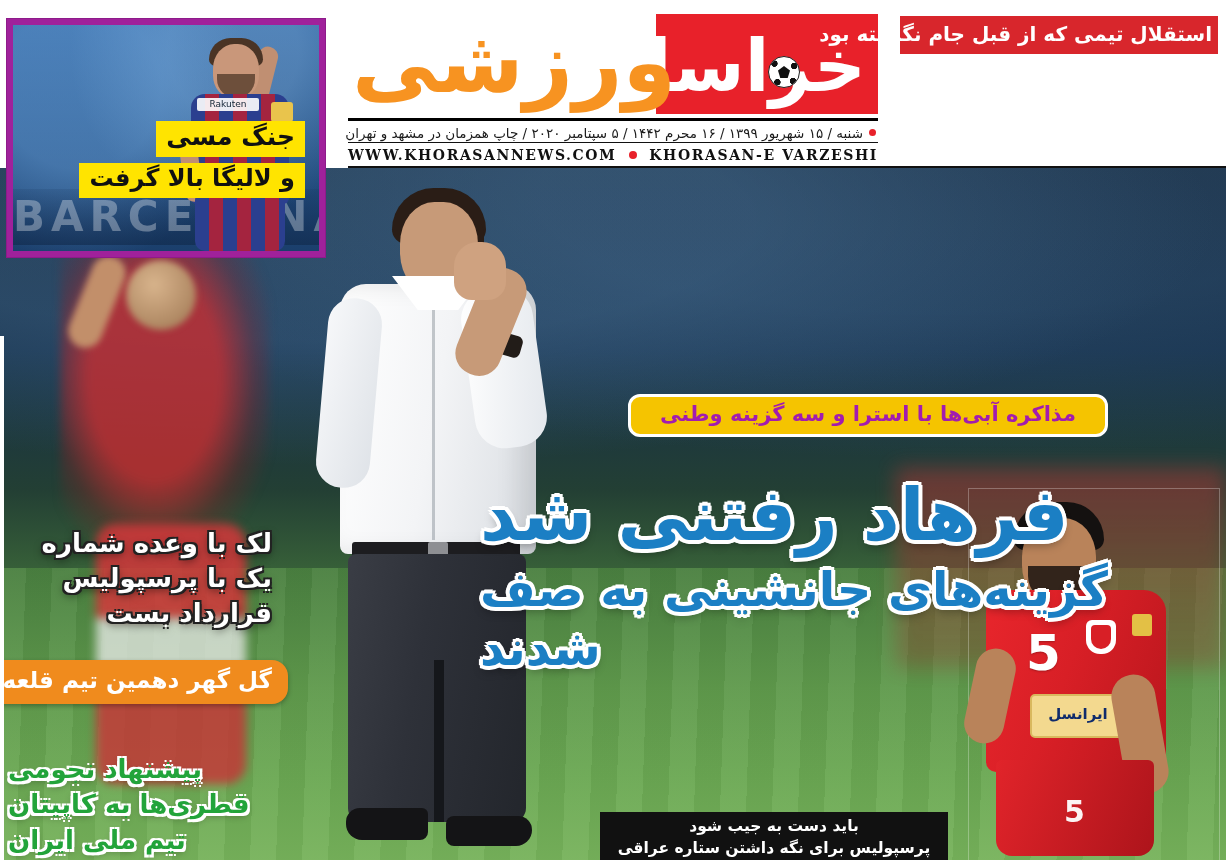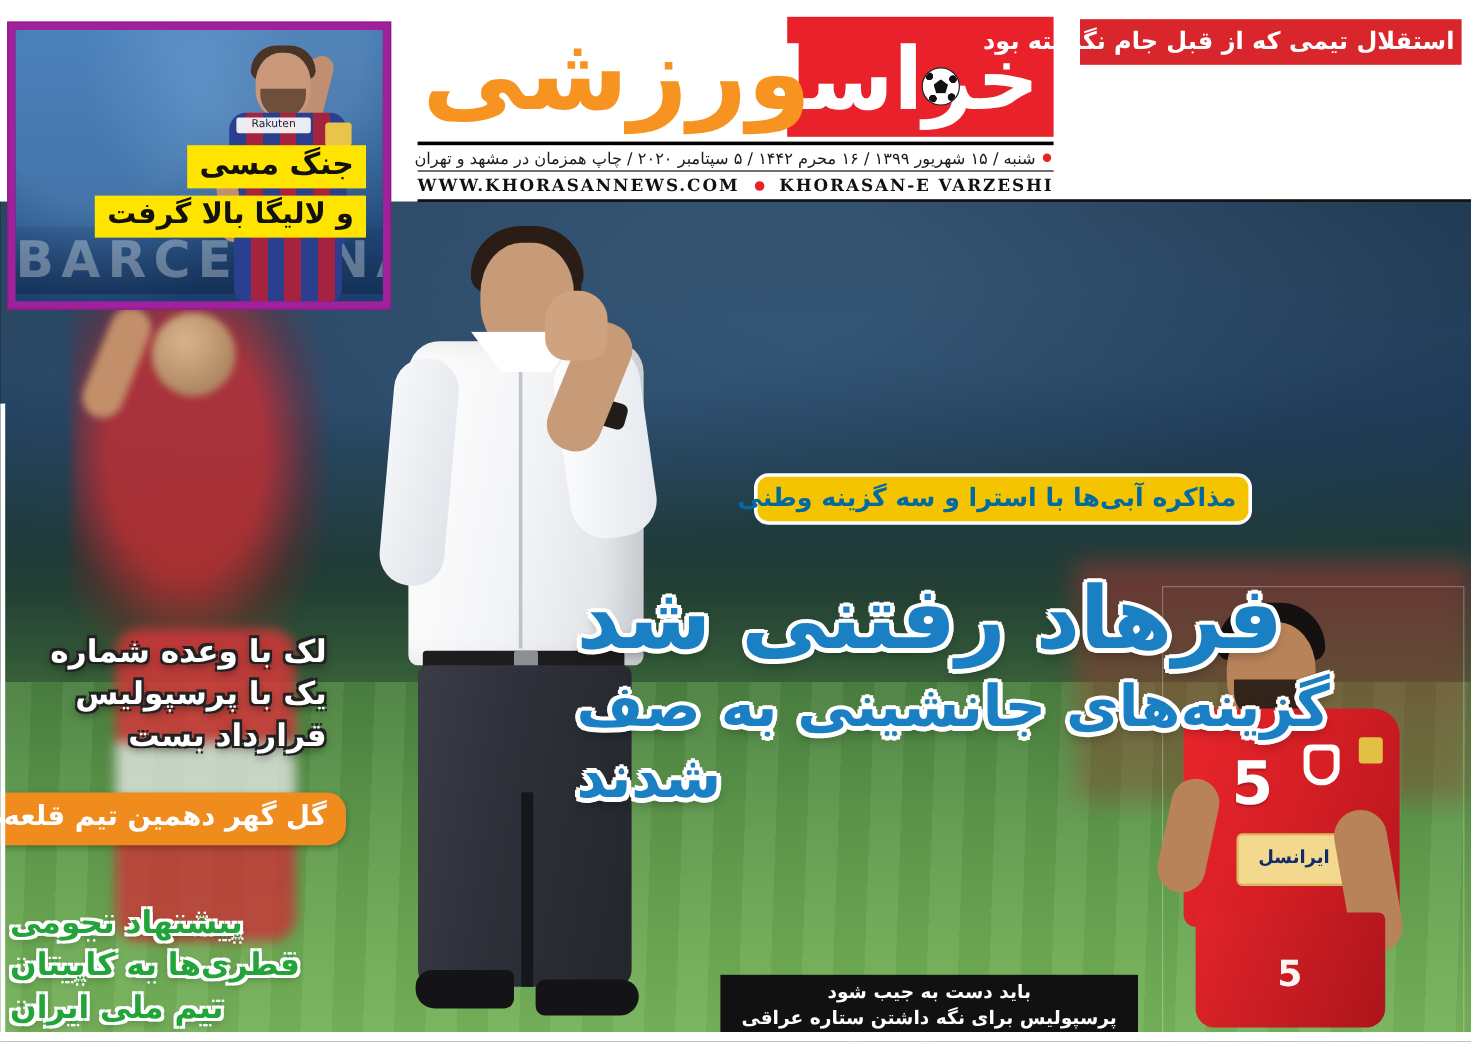--- a/index.html
+++ b/index.html
@@ -257,22 +257,22 @@
     line-height:36px;text-align:center;
   }
   .pp .badge{position:absolute;left:164px;top:126px;width:20px;height:22px;border-radius:3px;background:#e3c045;}
   .pp .arm{position:absolute;left:150px;top:186px;width:44px;height:120px;border-radius:22px;background:#b9835a;transform:rotate(-10deg);}
   .pp .arm2{position:absolute;left:2px;top:160px;width:40px;height:96px;border-radius:20px;background:#b9835a;transform:rotate(12deg);}
   .pp .shorts{position:absolute;left:28px;top:272px;width:158px;height:96px;border-radius:6px 6px 16px 16px;background:linear-gradient(110deg,#e1242a,#ad141b);}
   .pp .num2{position:absolute;left:96px;top:306px;color:#fff;font-size:30px;font-weight:bold;opacity:.95;font-family:"DejaVu Sans",sans-serif;}
 
   
   .kicker-yellow{
-    position:absolute;left:628px;top:226px;width:415px;
-    background:#f5c400;color:#0369a1;border:3px solid #fff;border-radius:12px;
+    position:absolute;left:628px;top:226px;width:480px;
+    background:#f5c400;color:#a21caf;border:3px solid #fff;border-radius:12px;
     font-size:21px;font-weight:bold;text-align:center;line-height:1.35;
     padding:3px 10px 6px;box-sizing:border-box;white-space:nowrap;
   }
   .main-head{
     position:absolute;right:86px;top:284px;width:660px;text-align:left;
     color:#1b7fc4;font-weight:bold;direction:rtl;
     text-shadow:
       -3px -3px 0 #fff, 3px -3px 0 #fff, -3px 3px 0 #fff, 3px 3px 0 #fff,
       -4px 0 0 #fff, 4px 0 0 #fff, 0 -4px 0 #fff, 0 4px 0 #fff,
       0 5px 10px rgba(0,0,0,.35);

